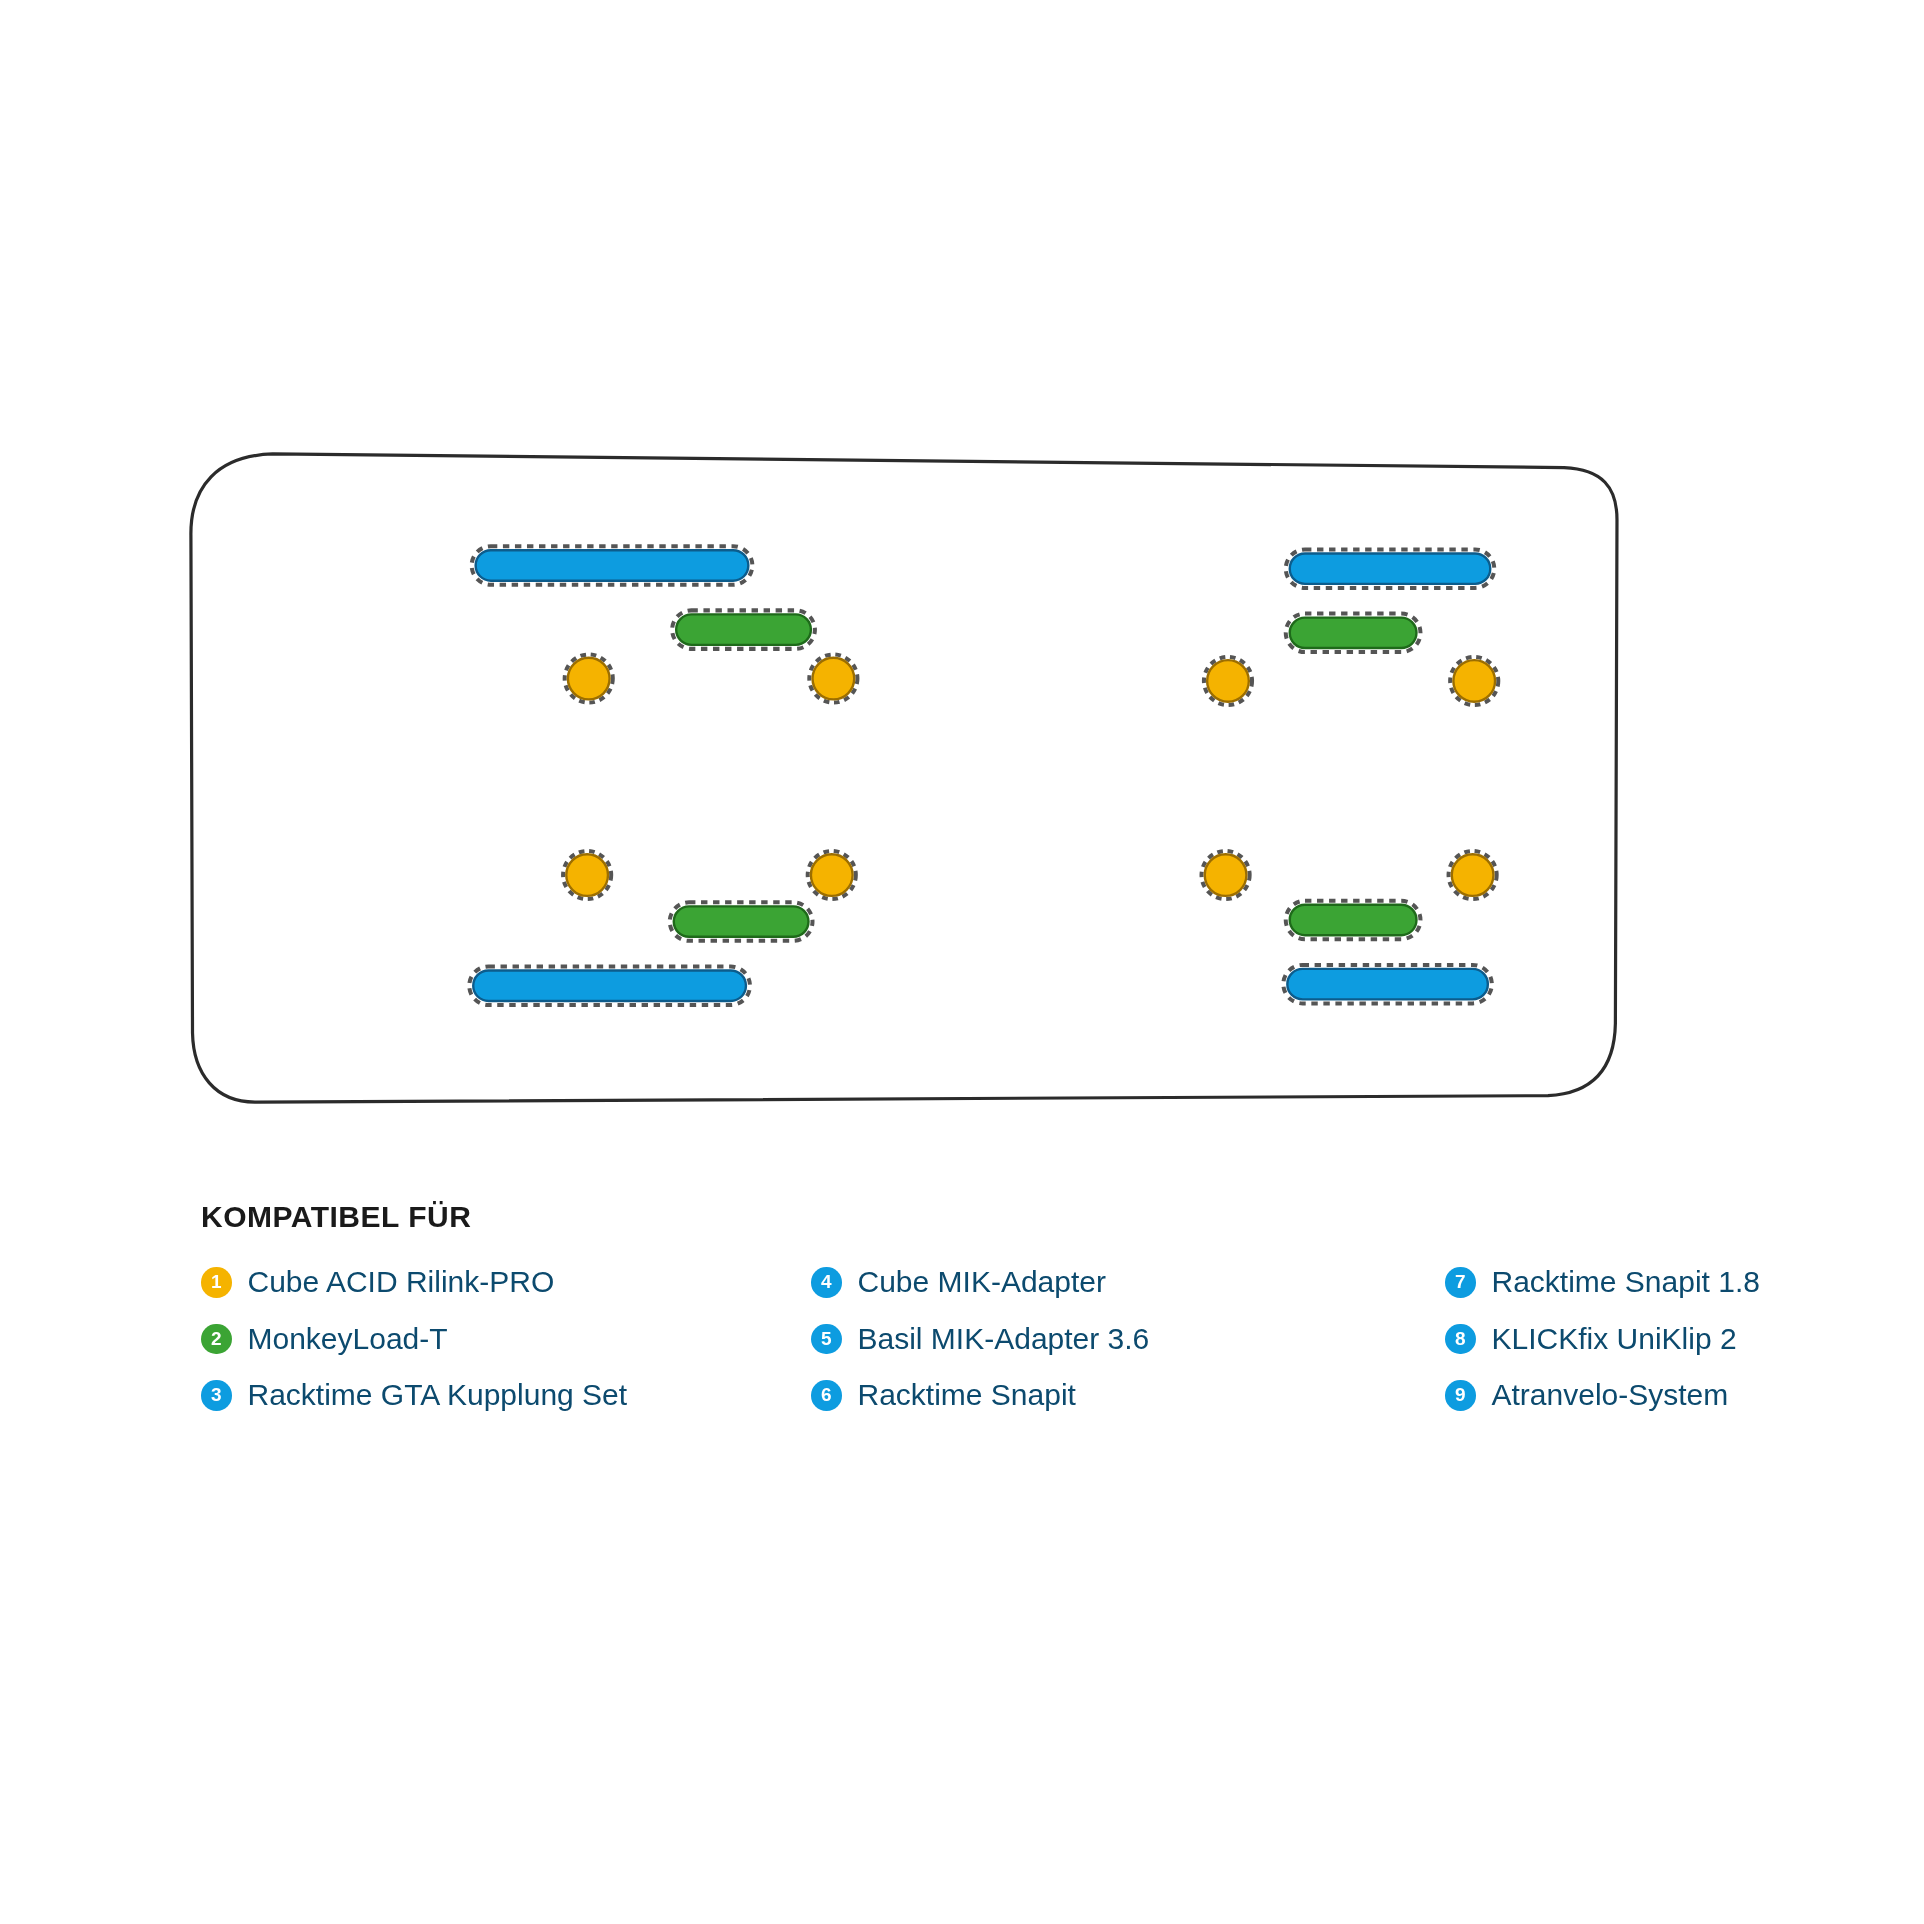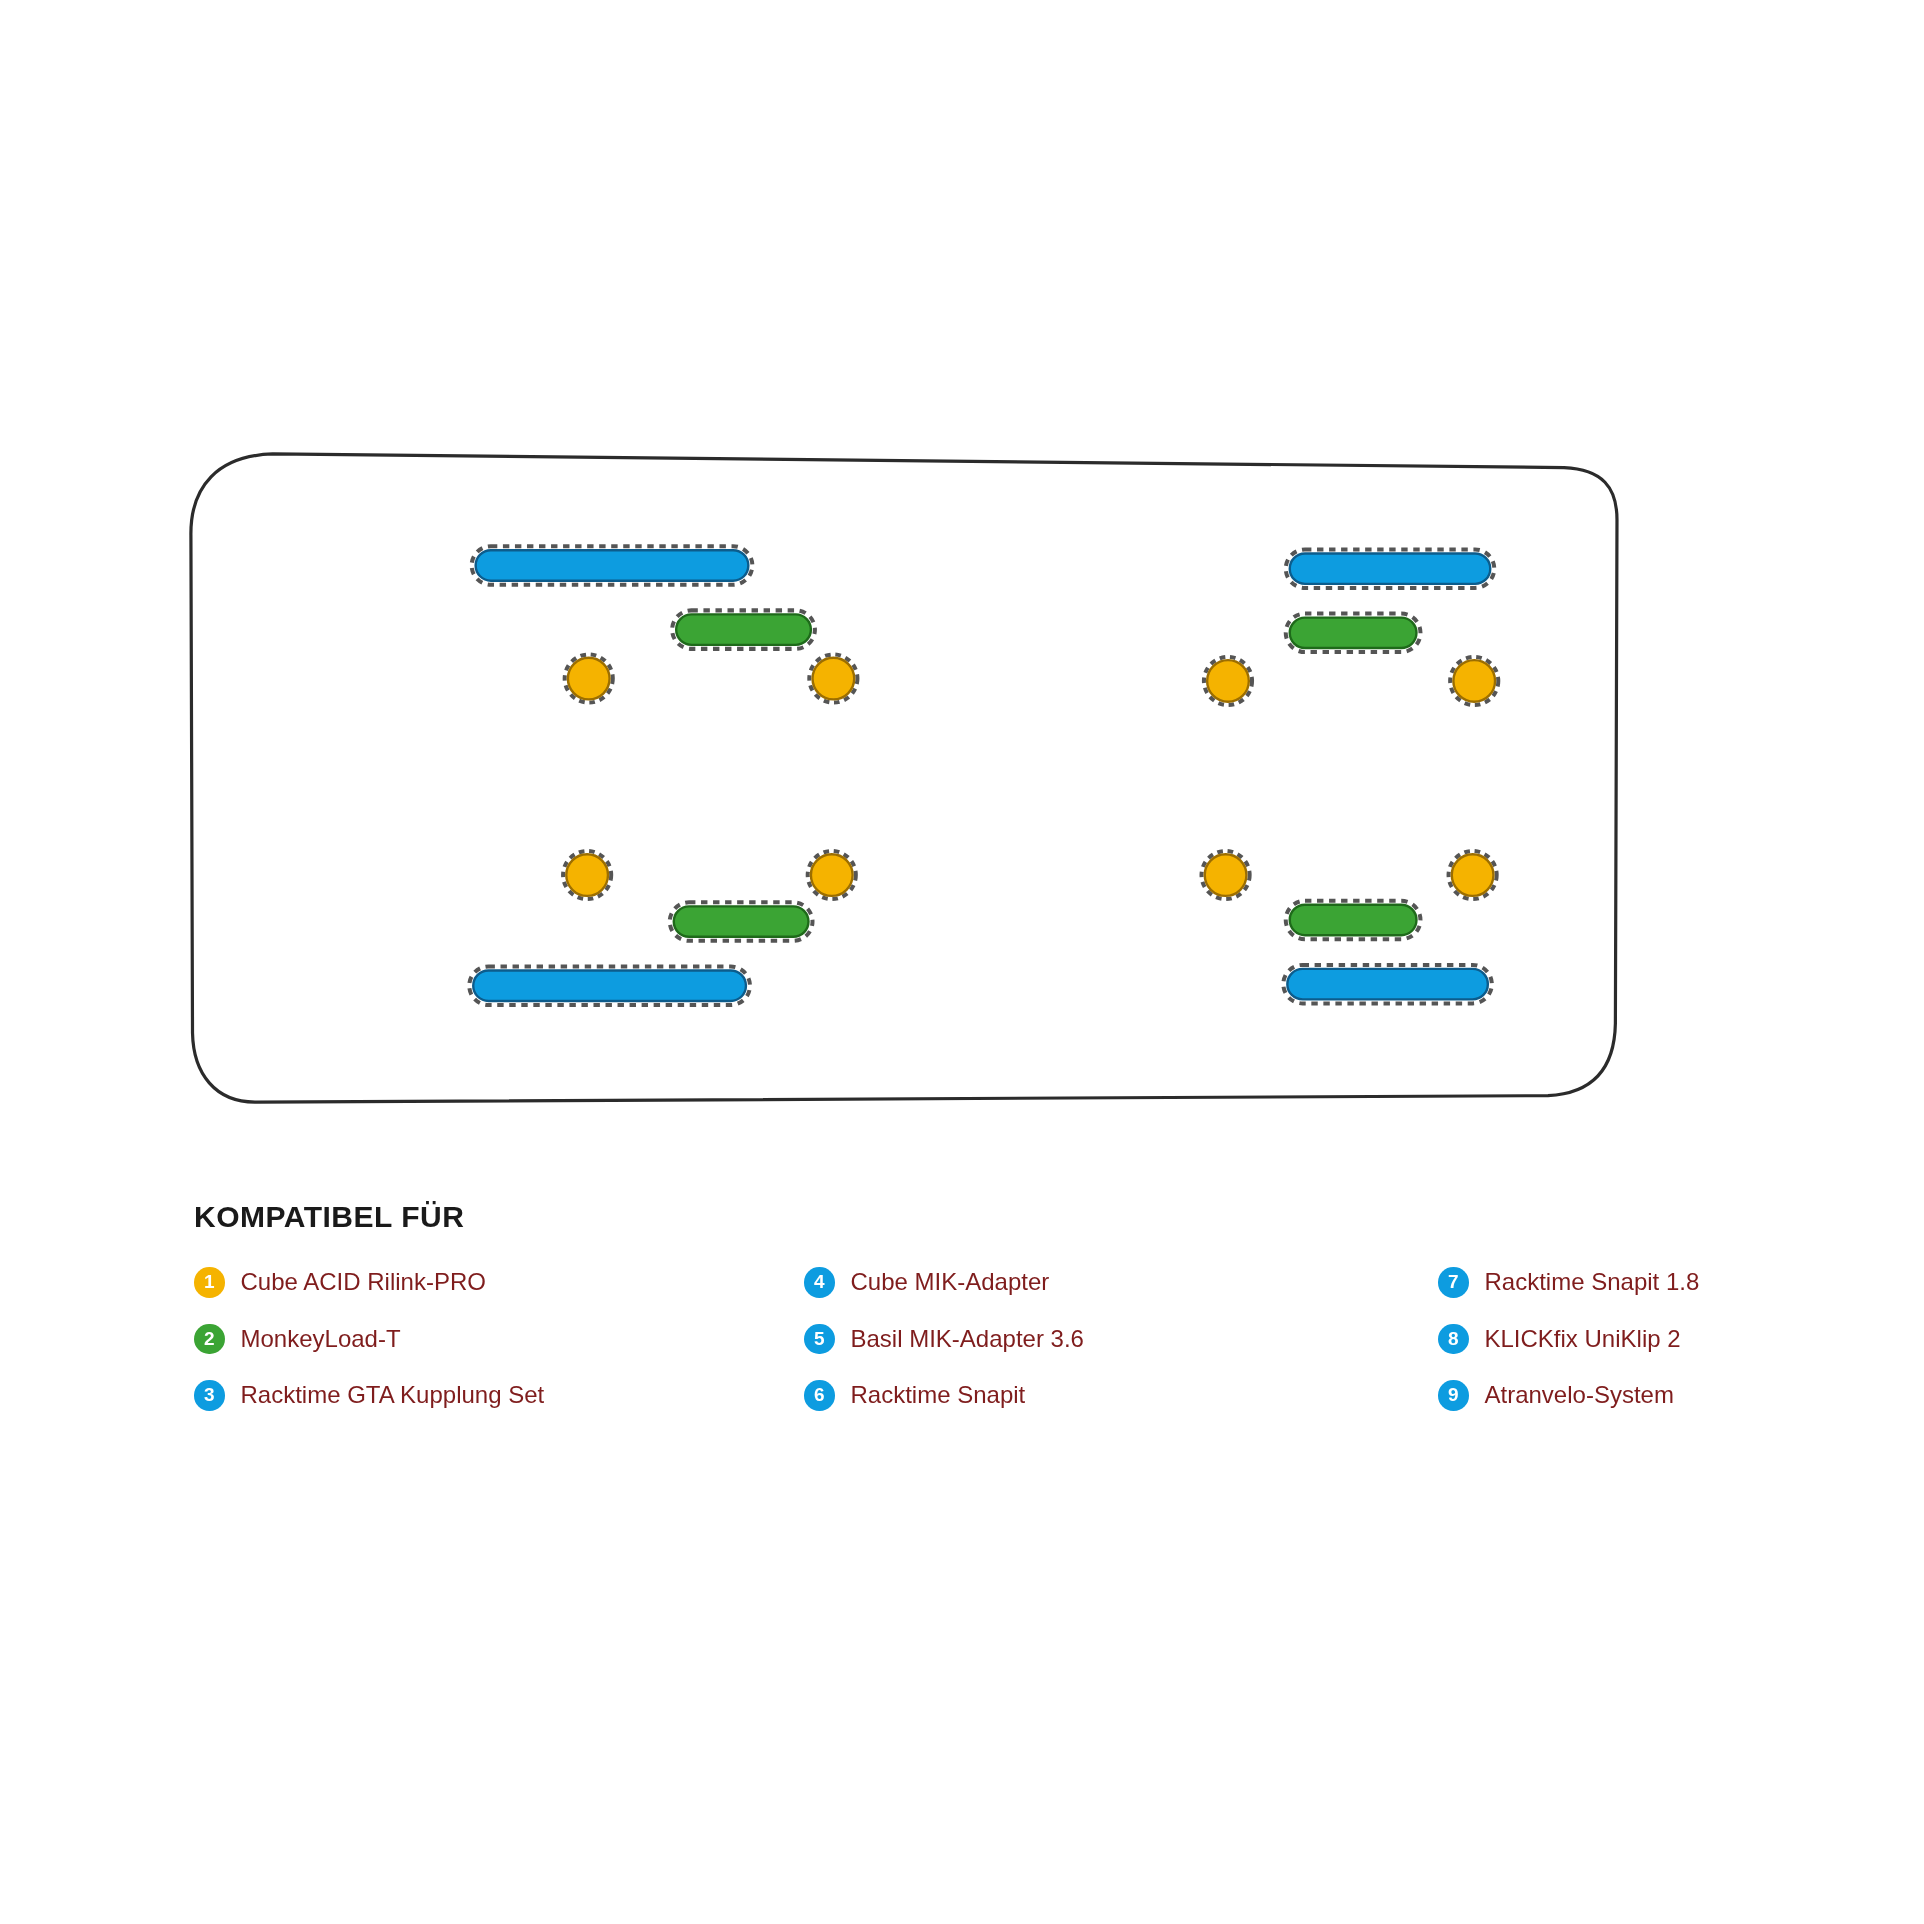--- a/index.html
+++ b/index.html
@@ -28,21 +28,21 @@
     position: absolute;
     left: 0;
     top: 0;
     width: 1925px;
     height: 1163px;
   }
 
   
   #legend {
     position: absolute;
-    left: 194px;
+    left: 201px;
     top: 1202px;
     width: 1700px;
   }
   #legend-title {
     font-size: 30px;
     font-weight: 700;
     letter-spacing: 0.5px;
     color: #1a1a1a;
     margin: 0 0 35px 0;
     line-height: 1;
@@ -80,23 +80,23 @@
     align-items: center;
     justify-content: center;
     box-sizing: border-box;
     padding-bottom: 0.8px;
   }
   .legend-badge.c-orange { background: #F5B300; }
   .legend-badge.c-green  { background: #3BA434; }
   .legend-badge.c-blue   { background: #0D9CE0; }
 
   .legend-label {
-    font-size: 24px;
+    font-size: 30px;
     font-weight: 400;
-    color: #7f1d1d;
+    color: #0c4a6e;
     white-space: nowrap;
   }
 </style>
 </head>
 <body>
 
 <div id="diagram-area">
   <svg id="rack-plate-svg" viewBox="0 0 2400 1450" xmlns="http://www.w3.org/2000/svg">
 
     <path d="M 340 566

